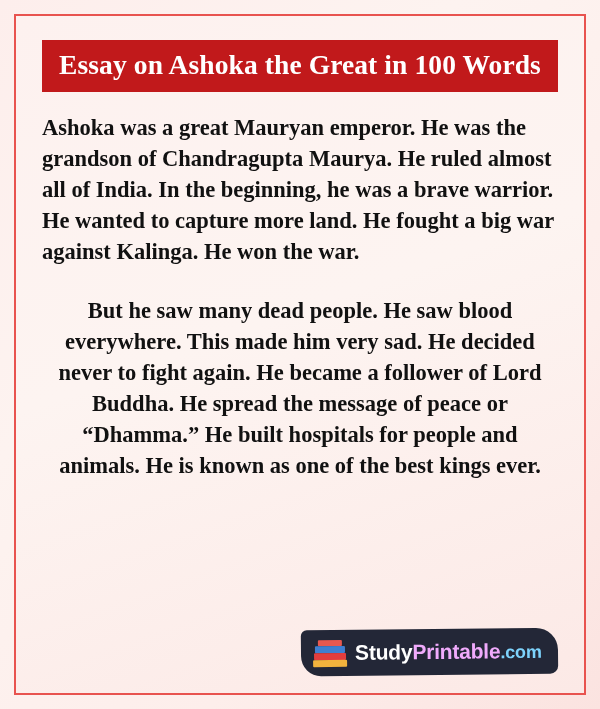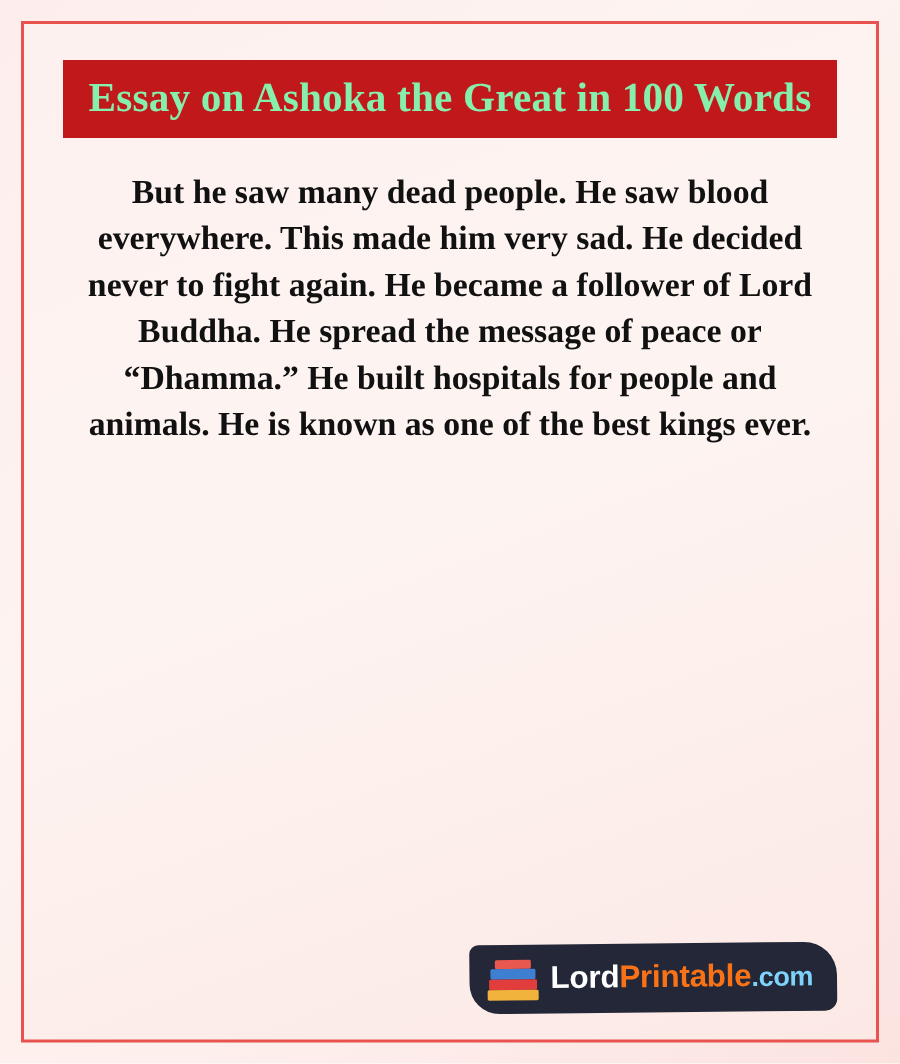--- a/index.html
+++ b/index.html
@@ -26,21 +26,21 @@
     width: 100%;
     height: 100%;
     border: 2px solid #e8534f;
     background: linear-gradient(160deg, #fdf1ef 0%, #fdf4f1 45%, #fce9e6 100%);
     padding: 24px 26px 18px 26px;
     display: flex;
     flex-direction: column;
   }
   .title-bar {
     background: #c1191b;
-    color: #86efac;
+    color: #ffffff;
     text-align: center;
     padding: 11px 8px 12px 8px;
     margin: 0 0 20px 0;
   }
   .title-bar h1 {
     margin: 0;
     font-size: 27.5px;
     line-height: 1.05;
     font-weight: bold;
     letter-spacing: 0.1px;
@@ -93,45 +93,46 @@
   .bk3 { left: 2px; bottom: 14px; width: 30px; height: 7px; background: #3f7fd1; }
   .bk4 { left: 5px; bottom: 21px; width: 24px; height: 6px; background: #e8584f; }
   .logo-text {
     font-family: "Liberation Sans", sans-serif;
     font-size: 21px;
     font-weight: bold;
     letter-spacing: -0.2px;
     white-space: nowrap;
   }
   .logo-study { color: #ffffff; }
-  .logo-printable { color: #f97316; }
+  .logo-printable { color: #f0abfc; }
   .logo-com { color: #7dd3fc; font-size: 18px; }
 </style>
 </head>
 <body>
 
 <div class="page">
   <div class="frame">
 
     <div class="title-bar">
       <h1>Essay on Ashoka the Great in 100 Words</h1>
     </div>
 
     <div class="body-text">
+      <p>Ashoka was a great Mauryan emperor. He was the grandson of Chandragupta Maurya. He ruled almost all of India. In the beginning, he was a brave warrior. He wanted to capture more land. He fought a big war against Kalinga. He won the war.</p>
       <p>But he saw many dead people. He saw blood everywhere. This made him very sad. He decided never to fight again. He became a follower of Lord Buddha. He spread the message of peace or “Dhamma.” He built hospitals for people and animals. He is known as one of the best kings ever.</p>
     </div>
 
     <div class="footer">
       <div class="logo">
         <span class="logo-books">
           <span class="bk bk4"></span>
           <span class="bk bk3"></span>
           <span class="bk bk2"></span>
           <span class="bk bk1"></span>
         </span>
         <span class="logo-text">
-          <span class="logo-study">Lord</span><span class="logo-printable">Printable</span><span class="logo-com">.com</span>
+          <span class="logo-study">Study</span><span class="logo-printable">Printable</span><span class="logo-com">.com</span>
         </span>
       </div>
     </div>
 
   </div>
 </div>
 
 </body></html>

